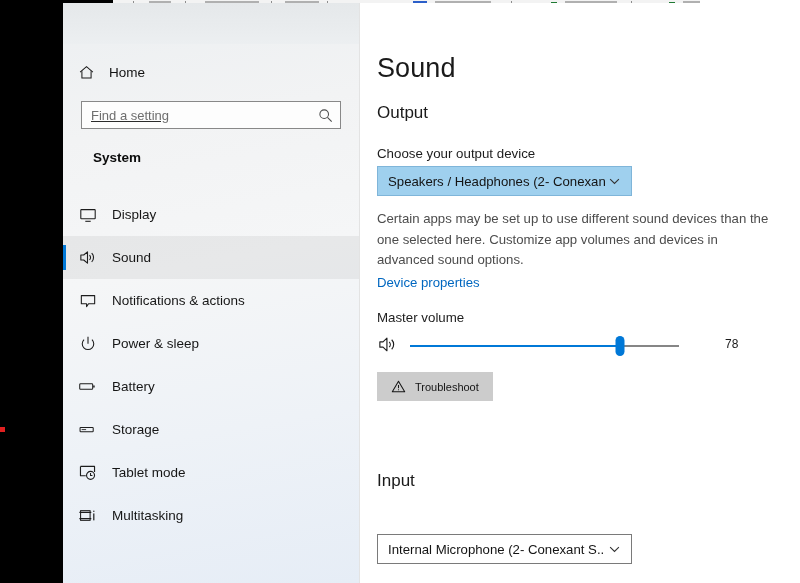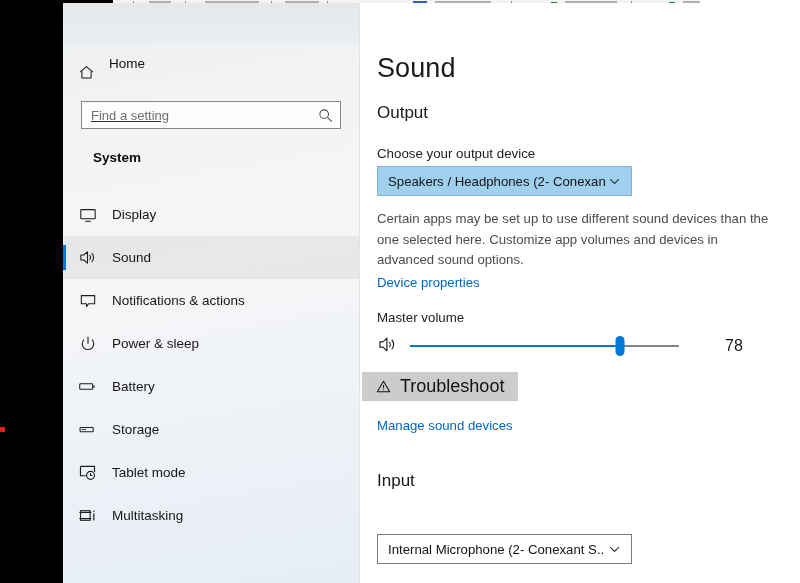--- a/index.html
+++ b/index.html
@@ -152,20 +152,21 @@
     background: linear-gradient(180deg, #e5e8ea 0%, #e9ecee 60%, #eceff1 100%);
   }
 
   .home-row {
     position: absolute;
     left: 0;
     top: 53px;
     width: 296px;
     height: 33px;
     display: flex;
+    align-items: center;
     cursor: default;
   }
   .home-icon {
     width: 46px;
     display: flex;
     justify-content: center;
     align-items: center;
     color: #1b1b1b;
   }
   .home-label {
@@ -372,35 +373,35 @@
     height: 20px;
     border-radius: 5px;
     background: #0078d7;
     transform: translateX(-4.5px);
     cursor: default;
   }
   .slider-value {
     position: absolute;
     left: 348px;
     top: 7px;
-    font-size: 16px;
+    font-size: 12px;
     color: #1a1a1a;
   }
 
   .btn {
     position: absolute;
-    left: 2px;
+    left: 17px;
     height: 29px;
     background: #cccccc;
     border: 1px solid #cccccc;
     box-sizing: border-box;
     display: inline-flex;
     align-items: center;
     padding: 0 13px;
-    font-size: 18px;
+    font-size: 11px;
     color: #141414;
     cursor: default;
   }
   .btn .btn-icon {
     display: inline-flex;
     align-items: center;
     margin-right: 9px;
     color: #141414;
   }
 
@@ -623,21 +624,20 @@
         <span class="btn-icon">
           <svg width="15" height="15" viewBox="0 0 16 16">
             <path d="M8 2.4 L14.6 13.6 H1.4 Z" fill="none" stroke="#141414" stroke-width="1.1" stroke-linejoin="round"></path>
             <path d="M8 6.4 V9.8" stroke="#141414" stroke-width="1.05"></path>
             <rect x="7.5" y="11" width="1" height="1" fill="#141414"></rect>
           </svg>
         </span>
         <span>Troubleshoot</span>
       </div>
 
-      <div class="link" style="top:415px">Manage sound devices</div>
 
       <div class="section-heading" style="top:468px">Input</div>
 
 
       <div class="combo plain" style="top:531px">
         <span class="combo-text">Internal Microphone (2- Conexant S...</span>
         <span class="chev">
           <svg width="11" height="7" viewBox="0 0 12 8">
             <path d="M1 1.4 L6 6.2 L11 1.4" fill="none" stroke="#333333" stroke-width="1.25"></path>
           </svg>

